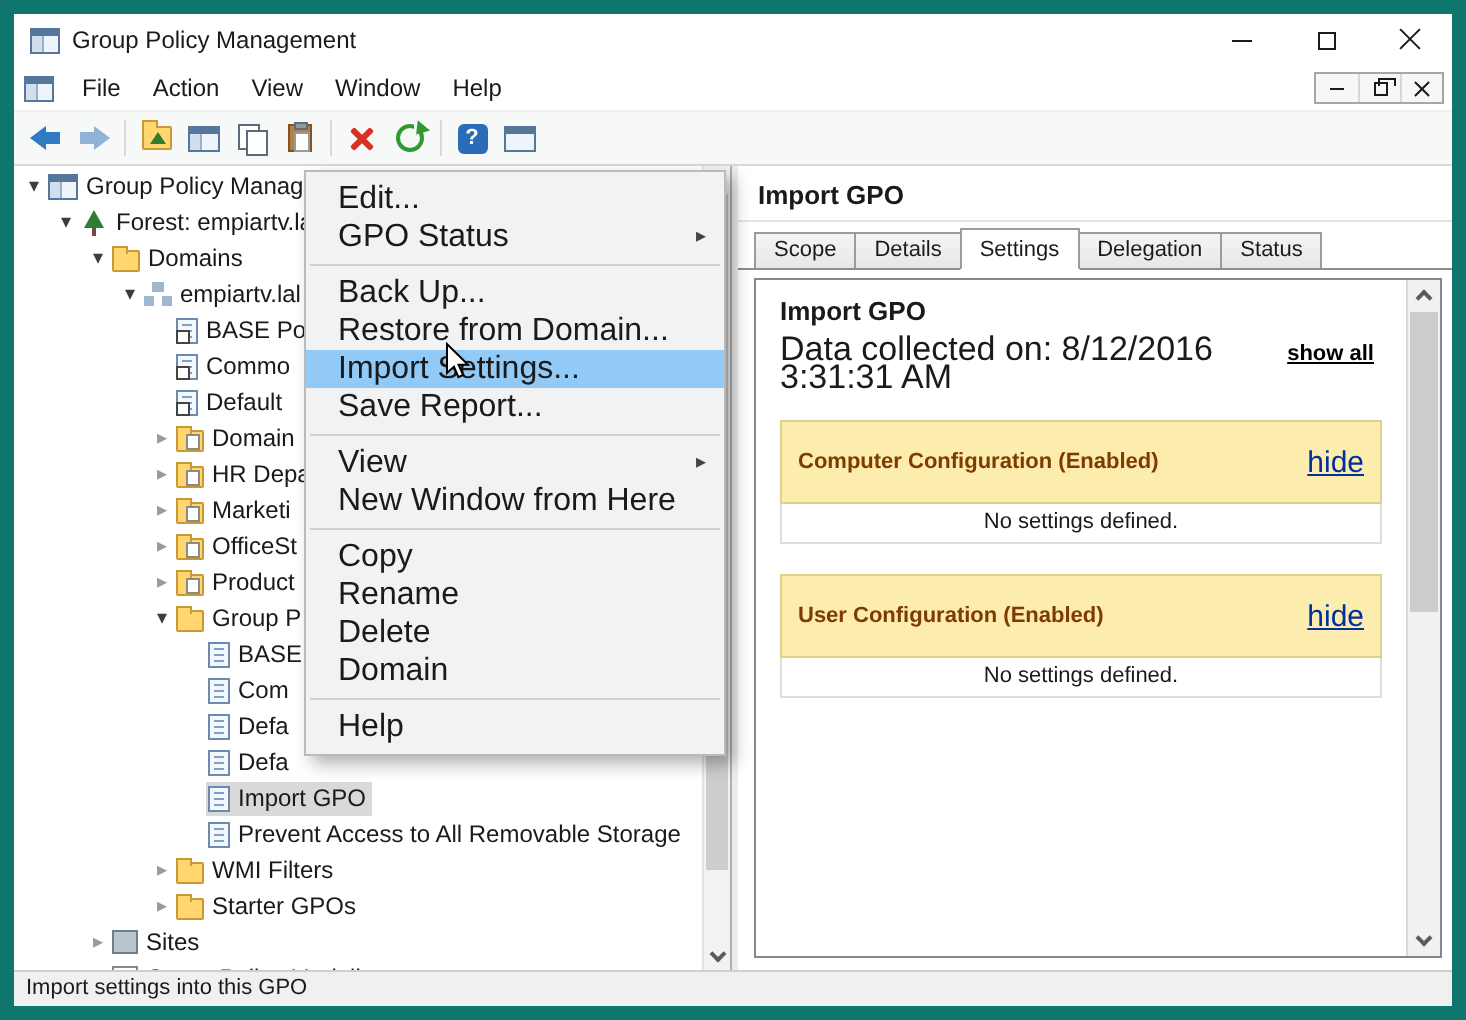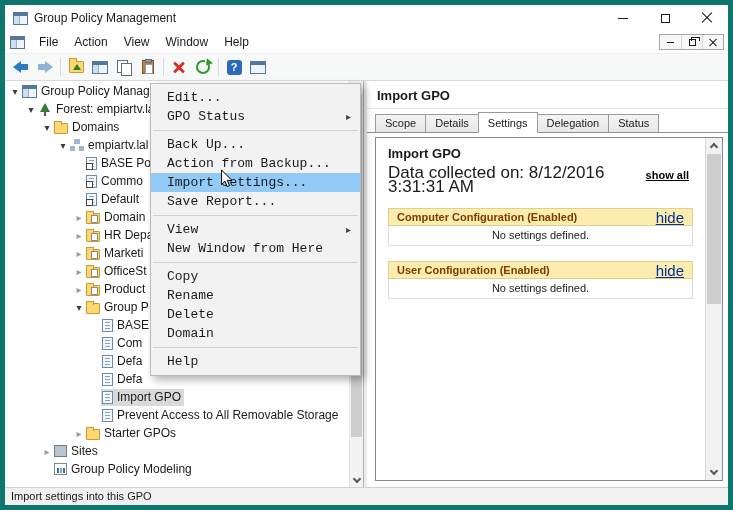--- a/index.html
+++ b/index.html
@@ -1,18 +1,18 @@
 <!DOCTYPE html>
 <html style="--menu-highlight: #91c9f7; --section-header-bg: #fcecae; --section-header-text: #7e3a00; --link-color: #00309c; --delete-red: #d93025; --selection-gray: #d9d9d9;"><head>
 <meta charset="utf-8">
 <style>
   * { box-sizing: border-box; margin: 0; padding: 0; }
   html,body { background:#fff; }
   body { font-family:"Liberation Sans","DejaVu Sans",sans-serif; width:733px; height:510px; overflow:hidden; position:relative; color:#1a1a1a; }
-  .window { position:absolute; left:0; top:0; width:733px; height:510px; border:5px solid #0f766e; background:#fff; overflow:hidden; }
+  .window { position:absolute; left:0; top:0; width:733px; height:510px; border:7px solid #0f766e; background:#fff; overflow:hidden; }
 
   
   .titlebar { position:absolute; left:0; top:0; right:0; height:26px; background:#fff; display:flex; align-items:center; }
   .app-ic { margin:0 6px 0 8px; }
   .wtitle { font-size:12px; }
   .wc-group { margin-left:auto; display:flex; height:100%; }
   .wc { width:42px; height:100%; display:flex; align-items:center; justify-content:center; }
   .g-min { width:10px; height:1px; background:#1a1a1a; }
   .g-max { width:9px; height:9px; border:1px solid #1a1a1a; }
   .g-x { position:relative; width:12px; height:12px; }
@@ -121,34 +121,34 @@
   .rp-header { font-size:13px; font-weight:bold; padding:7px 0 5px 10px; border-bottom:1px solid #e3e3e3; }
   .tabstrip { display:flex; align-items:flex-end; padding-left:8px; margin-top:3px; border-bottom:1px solid #8e8e8e; }
   .tab { font-size:11px; height:18px; line-height:17px; padding:0 9px; background:linear-gradient(#f4f4f4,#e7e7e7); border:1px solid #9b9b9b; border-bottom:none; margin-right:-1px; position:relative; }
   .tab.active { background:#fff; height:21px; line-height:20px; margin-bottom:-1px; border-bottom:1px solid #fff; z-index:2; }
   .report { flex:1; margin:4px 5px 6px 8px; border:1px solid #828790; display:flex; min-height:0; background:#fff; }
   .report-body { flex:1; position:relative; padding:8px 12px; overflow:hidden; }
   .rep-title { font-size:13px; font-weight:bold; margin-bottom:5px; }
   .rep-collected { font-size:17px; line-height:14px; margin-bottom:14px; }
   .show-all { position:absolute; top:31px; right:16px; font-size:11px; font-weight:bold; text-decoration:underline; color:#000; }
   .section { margin-bottom:15px; }
-  .sec-head { display:flex; justify-content:space-between; align-items:center; background:var(--section-header-bg,#fcecae); border:1px solid #e0d08e; padding:8px 8px; height:18px; }
+  .sec-head { display:flex; justify-content:space-between; align-items:center; background:var(--section-header-bg,#fcecae); border:1px solid #e0d08e; padding:20px 8px; height:18px; }
   .sec-title { font-size:11px; font-weight:bold; color:var(--section-header-text,#7e3a00); }
   .sec-toggle { font-size:15px; color:var(--link-color,#00309c); text-decoration:underline; }
   .sec-body { border:1px solid #dcdcdc; border-top:none; text-align:center; font-size:11px; padding:3px 0 4px; background:#fff; }
   .rep-sb { position:relative; width:17px; flex:none; background:#f1f1f1; border-left:1px solid #dadada; }
   .rep-sb .sb-btn { background:#f1f1f1; height:16px; }
   .rep-sb .sb-thumb { top:16px; height:150px; }
 
   
   .statusbar { position:absolute; left:0; right:0; bottom:0; height:18px; background:#f0f0f0; border-top:1px solid #cfcfcf; font-size:11px; line-height:17px; padding-left:6px; }
 
   
   .cmenu { position:absolute; left:145px; top:78px; width:211px; background:#f2f2f2; border:1px solid #bababa; box-shadow:4px 4px 8px rgba(0,0,0,0.3); padding:4px 0; z-index:40; }
-  .cm-item { height:19px; line-height:19px; padding:0 24px 0 16px; font-size:13px; position:relative; white-space:nowrap;font-family:Liberation Mono, monospace; }
+  .cm-item { height:19px; line-height:19px; padding:0 24px 0 16px; font-size:16px; position:relative; white-space:nowrap; }
   .cm-item.hl { background:var(--menu-highlight,#91c9f7); }
   .cm-arrow { position:absolute; right:9px; top:0; font-family:"DejaVu Sans",sans-serif; font-size:10px; color:#444; }
   .cm-arrow::before { content:"▸"; }
   .cm-sep { height:1px; background:#d0d0d0; margin:4px 2px; }
 
   .cursor { position:absolute; left:215px; top:164px; z-index:99; }
 </style>
 </head>
 <body>
 
@@ -355,20 +355,27 @@
             <span class="trow-main">
               <span class="ti ic-gpo"></span>
               <span class="tlabel">Import GPO</span>
             </span>
           </div>
           <div class="trow" style="padding-left: 84px;">
             <span class="tw tw-leaf"></span>
             <span class="trow-main">
               <span class="ti ic-gpo"></span>
               <span class="tlabel">Prevent Access to All Removable Storage</span>
+            </span>
+          </div>
+          <div class="trow" style="padding-left: 68px;">
+            <span class="tw tw-col"></span>
+            <span class="trow-main">
+              <span class="ti ic-folder"></span>
+              <span class="tlabel">WMI Filters</span>
             </span>
           </div>
           <div class="trow" style="padding-left: 68px;">
             <span class="tw tw-col"></span>
             <span class="trow-main">
               <span class="ti ic-folder"></span>
               <span class="tlabel">Starter GPOs</span>
             </span>
           </div>
           <div class="trow" style="padding-left: 36px;">
@@ -446,21 +453,21 @@
 
   <div class="statusbar">
     <span>Import settings into this GPO</span>
   </div>
 
   <div class="cmenu">
       <div class="cm-item"><span class="cm-label">Edit...</span></div>
       <div class="cm-item"><span class="cm-label">GPO Status</span><span class="cm-arrow"></span></div>
       <div class="cm-sep"></div>
       <div class="cm-item"><span class="cm-label">Back Up...</span></div>
-      <div class="cm-item"><span class="cm-label">Action from Backup...</span></div>
+      <div class="cm-item"><span class="cm-label">Restore from Domain...</span></div>
       <div class="cm-item hl"><span class="cm-label">Import Settings...</span></div>
       <div class="cm-item"><span class="cm-label">Save Report...</span></div>
       <div class="cm-sep"></div>
       <div class="cm-item"><span class="cm-label">View</span><span class="cm-arrow"></span></div>
       <div class="cm-item"><span class="cm-label">New Window from Here</span></div>
       <div class="cm-sep"></div>
       <div class="cm-item"><span class="cm-label">Copy</span></div>
       <div class="cm-item"><span class="cm-label">Rename</span></div>
       <div class="cm-item"><span class="cm-label">Delete</span></div>
       <div class="cm-item"><span class="cm-label">Domain</span></div>

